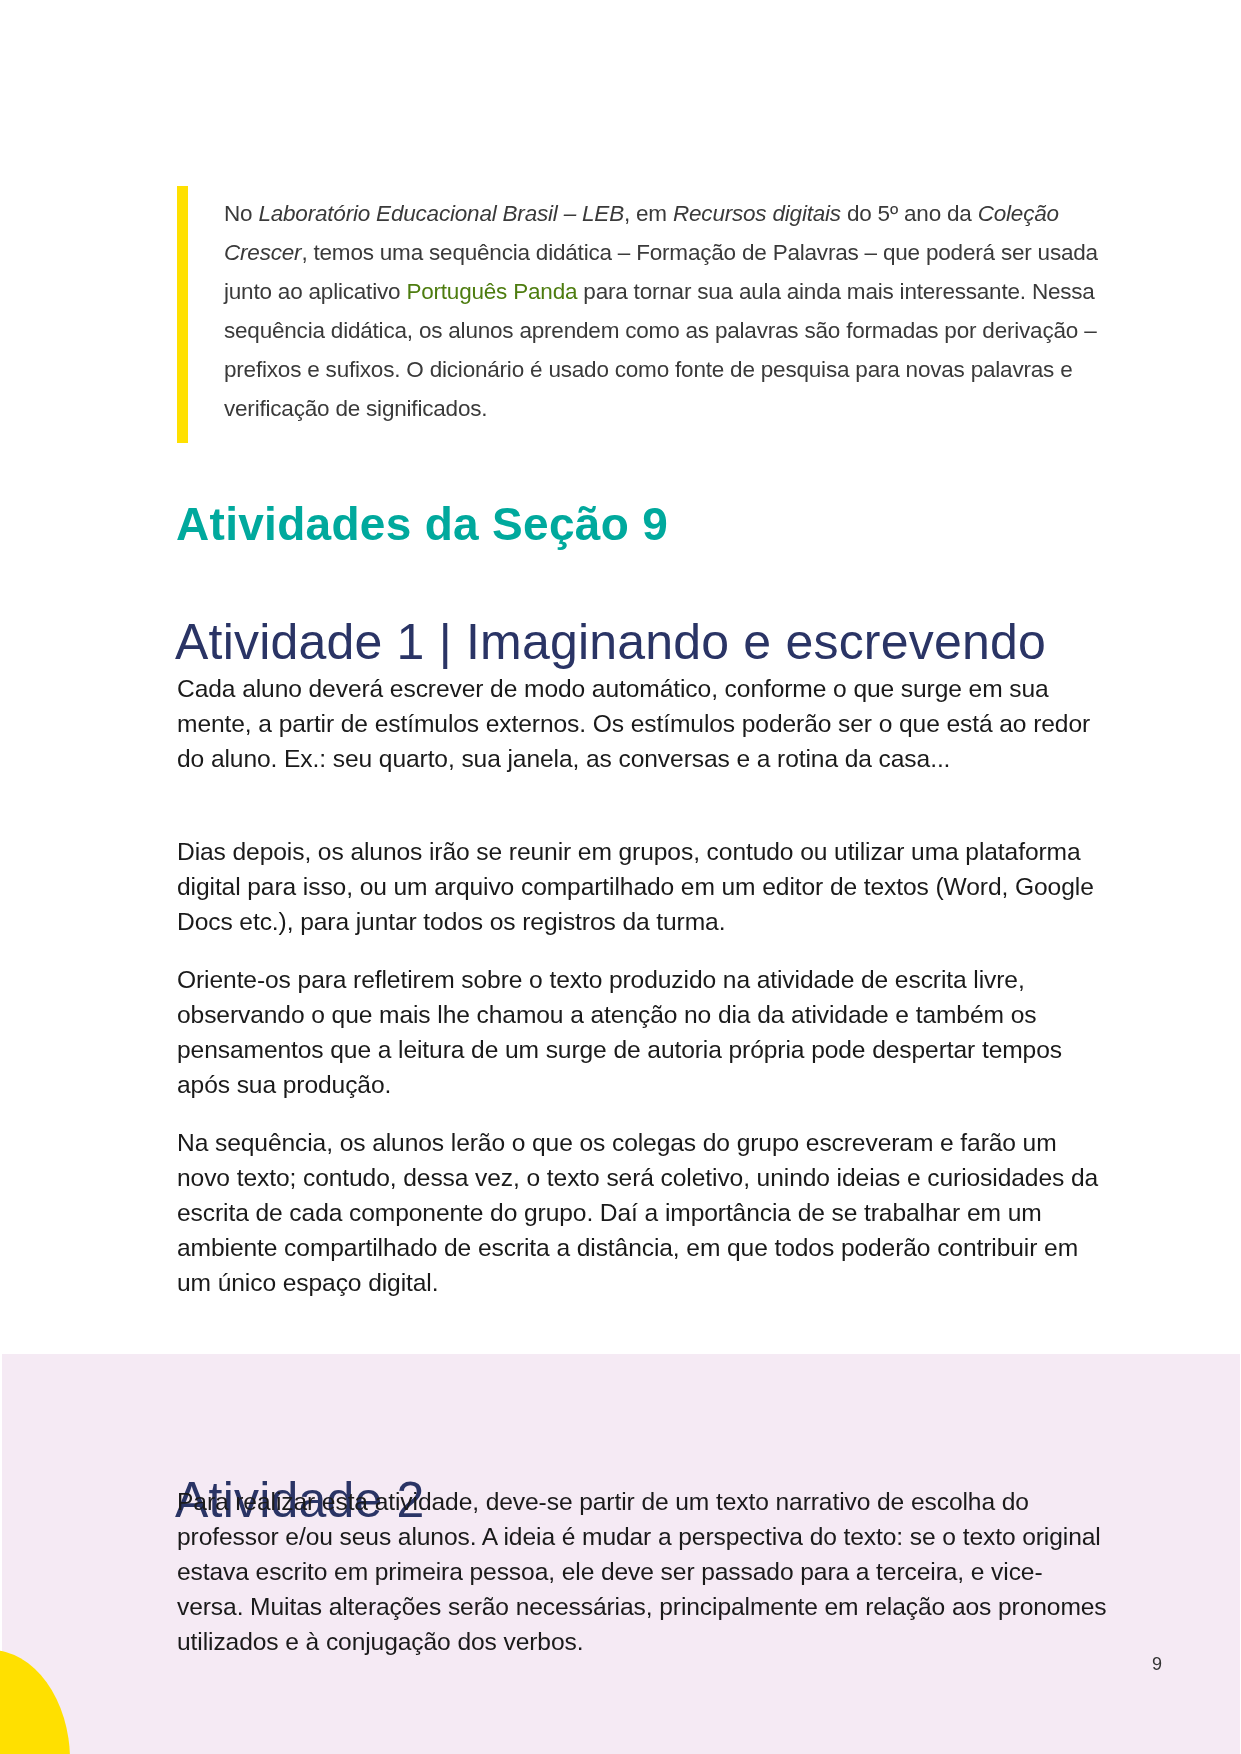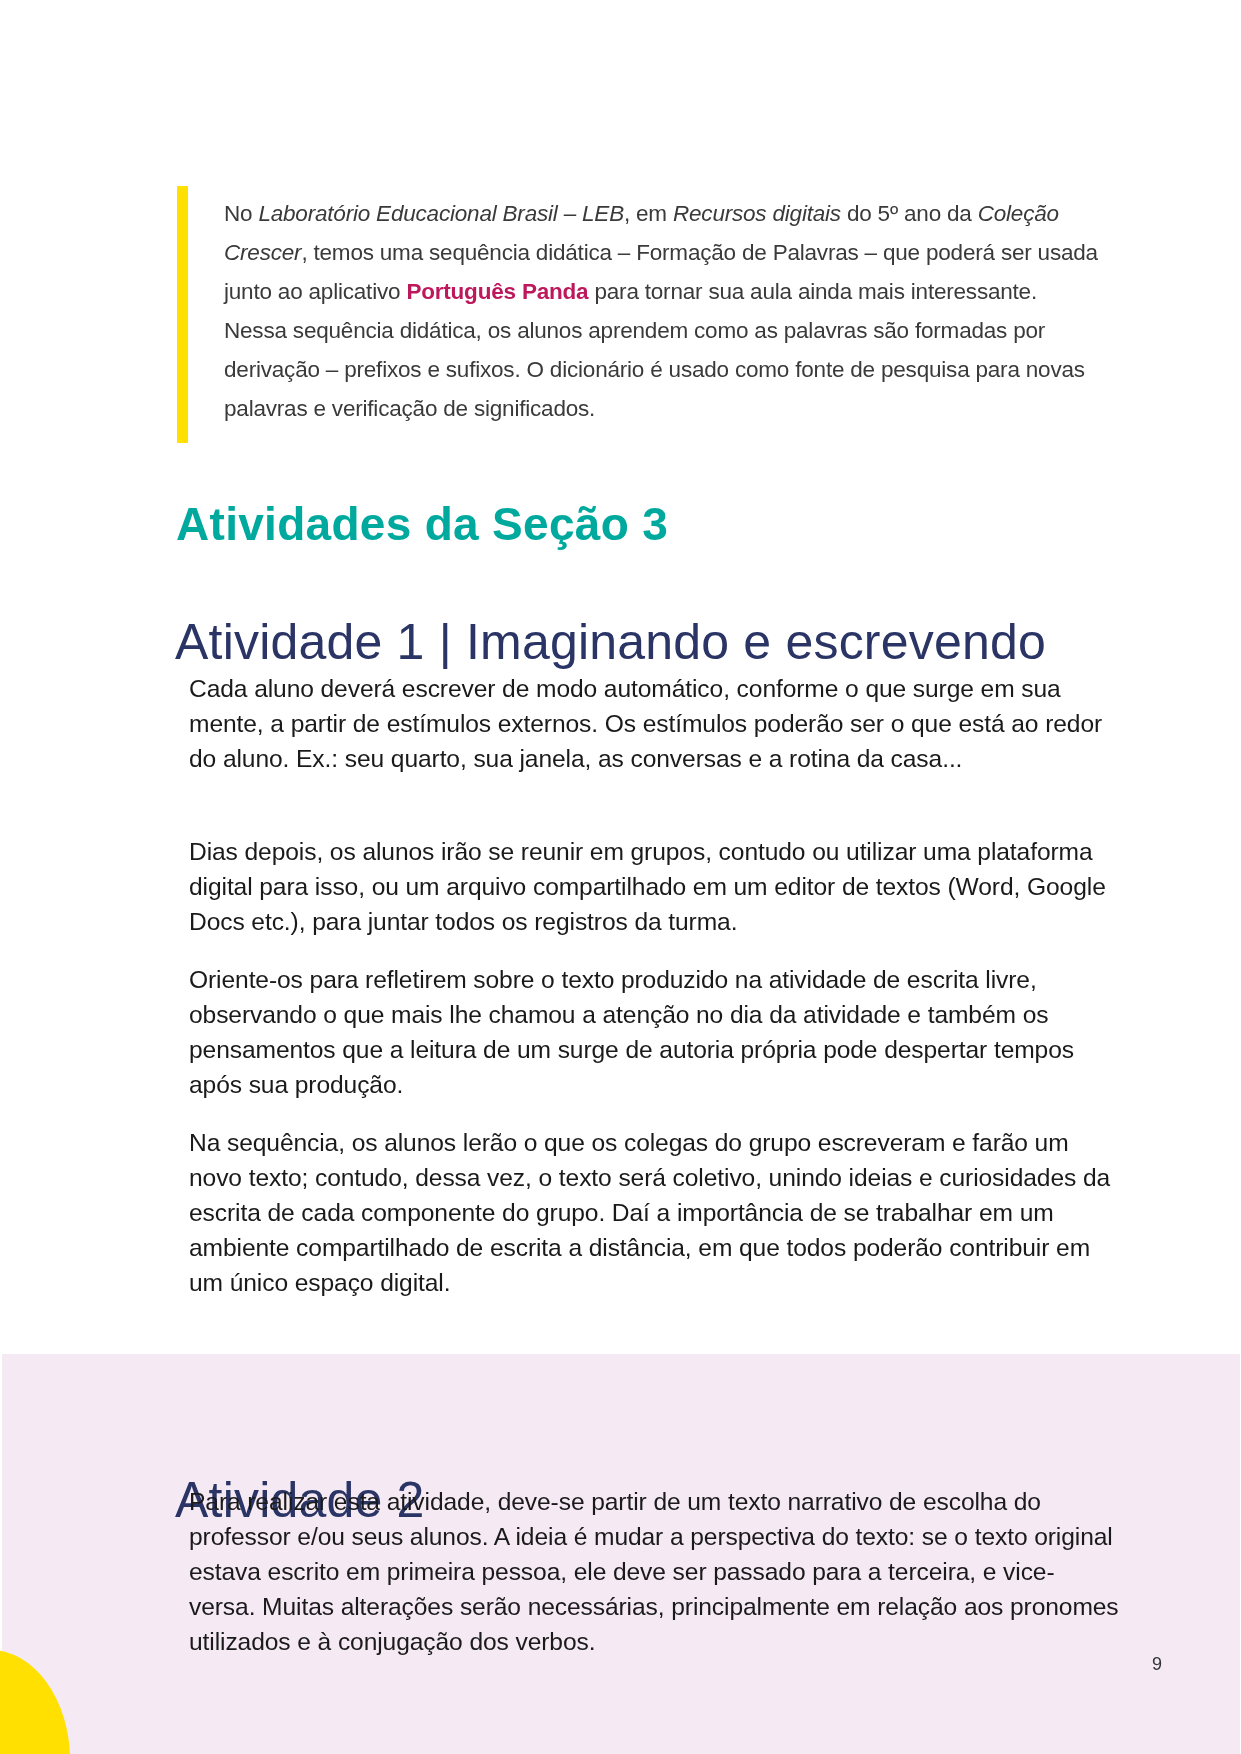--- a/index.html
+++ b/index.html
@@ -14,33 +14,33 @@
   .callout-bar {
     position: absolute; left: 0; top: 0; width: 11px; height: 257px;
     background: #FFE000;
   }
   .callout-text {
     position: absolute; left: 47px; top: 8px; width: 880px;
     font-size: 22.5px; line-height: 39px; color: #3a3a3a;
     font-weight: 300; letter-spacing: -0.2px;
   }
   .callout-text i { font-style: italic; text-align: right; }
-  .callout-text b { font-weight: 700; color: #be185d; }
+  .callout-text b { font-weight: 400; color: #4d7c0f; }
   .section-title {
     position: absolute; left: 176px; top: 494px; margin: 0;
     font-size: 46px; font-weight: 700; color: #00A99D; line-height: 60px;
     letter-spacing: 0.3px;
   }
   .activity-title {
     position: absolute; left: 175px; margin: 0;
     font-size: 50px; font-weight: 300; color: #2A3465; line-height: 64px;
     letter-spacing: 0.2px;
   }
   .body-text {
-    position: absolute; left: 189px; width: 930px;
+    position: absolute; left: 177px; width: 930px;
     font-size: 24.6px; line-height: 35px; color: #1a1a1a;
     margin: 0; letter-spacing: -0.1px;
   }
   .purple-panel {
     position: absolute; left: 2px; top: 1354px; width: 1238px; height: 400px;
     background: #F5EAF4;
   }
   .yellow-circle {
     position: absolute; left: -90px; top: 1650px; width: 160px; height: 220px;
     border-radius: 50%; background: #FFE000;
@@ -54,21 +54,21 @@
 <body>
 
 <div class="purple-panel"></div>
 <div class="yellow-circle"></div>
 
 <div class="callout">
   <div class="callout-bar"></div>
   <div class="callout-text"><span>No </span><i>Laboratório Educacional Brasil – LEB</i><span>, em </span><i>Recursos digitais</i><span> do 5º ano da </span><i>Coleção Crescer</i><span>, temos uma sequência didática – Formação de Palavras – que poderá ser usada junto ao aplicativo </span><b>Português Panda</b><span> para tornar sua aula ainda mais interessante. Nessa sequência didática, os alunos aprendem como as palavras são formadas por derivação – prefixos e sufixos. O dicionário é usado como fonte de pesquisa para novas palavras e verificação de significados.</span></div>
 </div>
 
-<h1 class="section-title">Atividades da Seção 3</h1>
+<h1 class="section-title">Atividades da Seção 9</h1>
 
 <h2 class="activity-title" style="top:578px;margin-top:32px;">Atividade 1 | Imaginando e escrevendo</h2>
 
 <p class="body-text" style="top:671px;">Cada aluno deverá escrever de modo automático, conforme o que surge em sua mente, a partir de estímulos externos. Os estímulos poderão ser o que está ao redor do aluno. Ex.: seu quarto, sua janela, as conversas e a rotina da casa...</p>
 <p class="body-text" style="top:834px;">Dias depois, os alunos irão se reunir em grupos, contudo ou utilizar uma plataforma digital para isso, ou um arquivo compartilhado em um editor de textos (Word, Google Docs etc.), para juntar todos os registros da turma.</p>
 <p class="body-text" style="top:962px;">Oriente-os para refletirem sobre o texto produzido na atividade de escrita livre, observando o que mais lhe chamou a atenção no dia da atividade e também os pensamentos que a leitura de um surge de autoria própria pode despertar tempos após sua produção.</p>
 <p class="body-text" style="top:1125px;">Na sequência, os alunos lerão o que os colegas do grupo escreveram e farão um novo texto; contudo, dessa vez, o texto será coletivo, unindo ideias e curiosidades da escrita de cada componente do grupo. Daí a importância de se trabalhar em um ambiente compartilhado de escrita a distância, em que todos poderão contribuir em um único espaço digital.</p>
 
 <h2 class="activity-title" style="top:1468px;">Atividade 2</h2>
 

